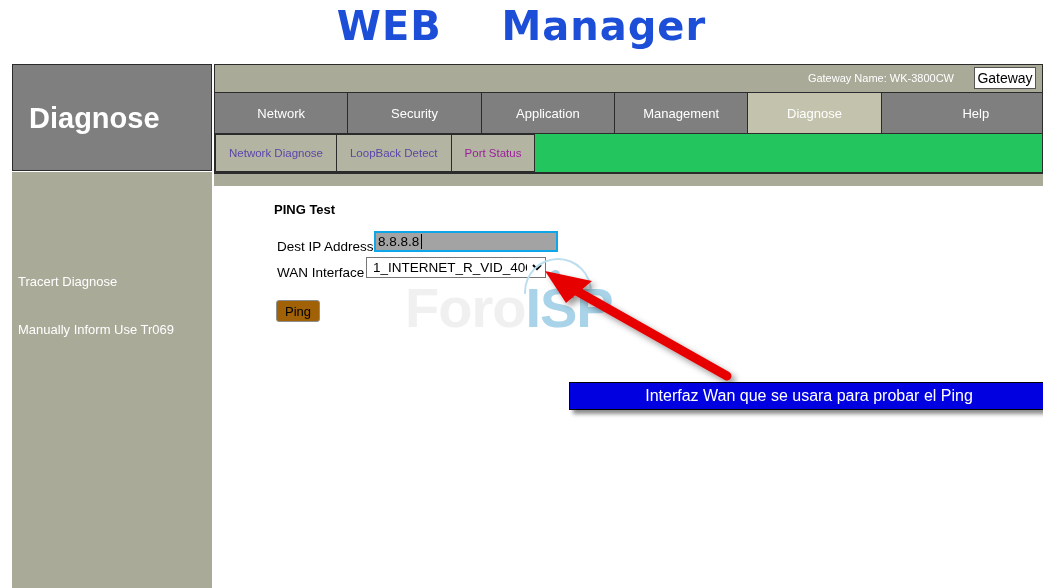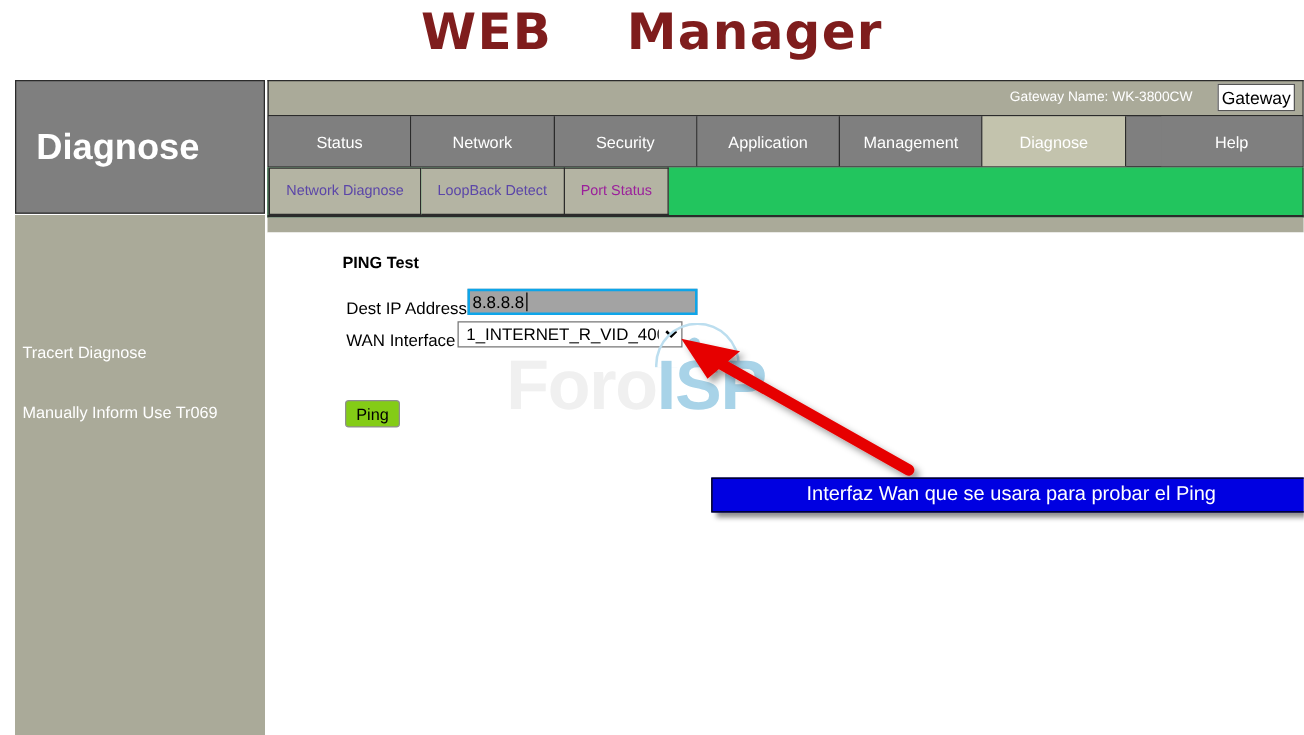--- a/index.html
+++ b/index.html
@@ -21,21 +21,21 @@
     top: 0;
     left: 0;
     width: 1043px;
     height: 56px;
     text-align: center;
     line-height: 52px;
     font-family: "DejaVu Sans", sans-serif;
     font-weight: bold;
     font-size: 40px;
     letter-spacing: 1px;
-    color: #7f1d1d;
+    color: #1d4ed8;
     white-space: pre;
   }
 
   
   #app {
     position: absolute;
     left: 12px;
     top: 64px;
     width: 1031px;
     height: 524px;
@@ -270,29 +270,28 @@
     color: #000000;
     padding: 0 2px;
     cursor: pointer;
   }
   #ping-btn {
     position: absolute;
     left: 62px;
     top: 114px;
     width: 44px;
     height: 22px;
-    background: #84cc16;
+    background: #a16207;
     border: 1px solid #8f8f8f;
     border-radius: 3px;
     box-sizing: border-box;
     font-family: "Liberation Sans", sans-serif;
     font-size: 13px;
     color: #000000;
     cursor: pointer;
-    margin-top: 20px;
   }
 
   
   #watermark {
     position: absolute;
     left: 405px;
     top: 275px;
     font-size: 56px;
     font-weight: bold;
     letter-spacing: -1px;
@@ -373,21 +372,20 @@
   </div>
 
   <div id="right-col">
 
     <div id="topbar">
       <div id="gateway-name">Gateway Name: WK-3800CW</div>
       <div id="logout-btn">Gateway</div>
     </div>
 
     <div id="tabrow">
-      <div class="tab">Status</div>
       <div class="tab">Network</div>
       <div class="tab">Security</div>
       <div class="tab">Application</div>
       <div class="tab">Management</div>
       <div class="tab active">Diagnose</div>
       <div class="tab">Help</div>
     </div>
 
     <div id="subrow">
       <div class="subtab visited">Network Diagnose</div>

